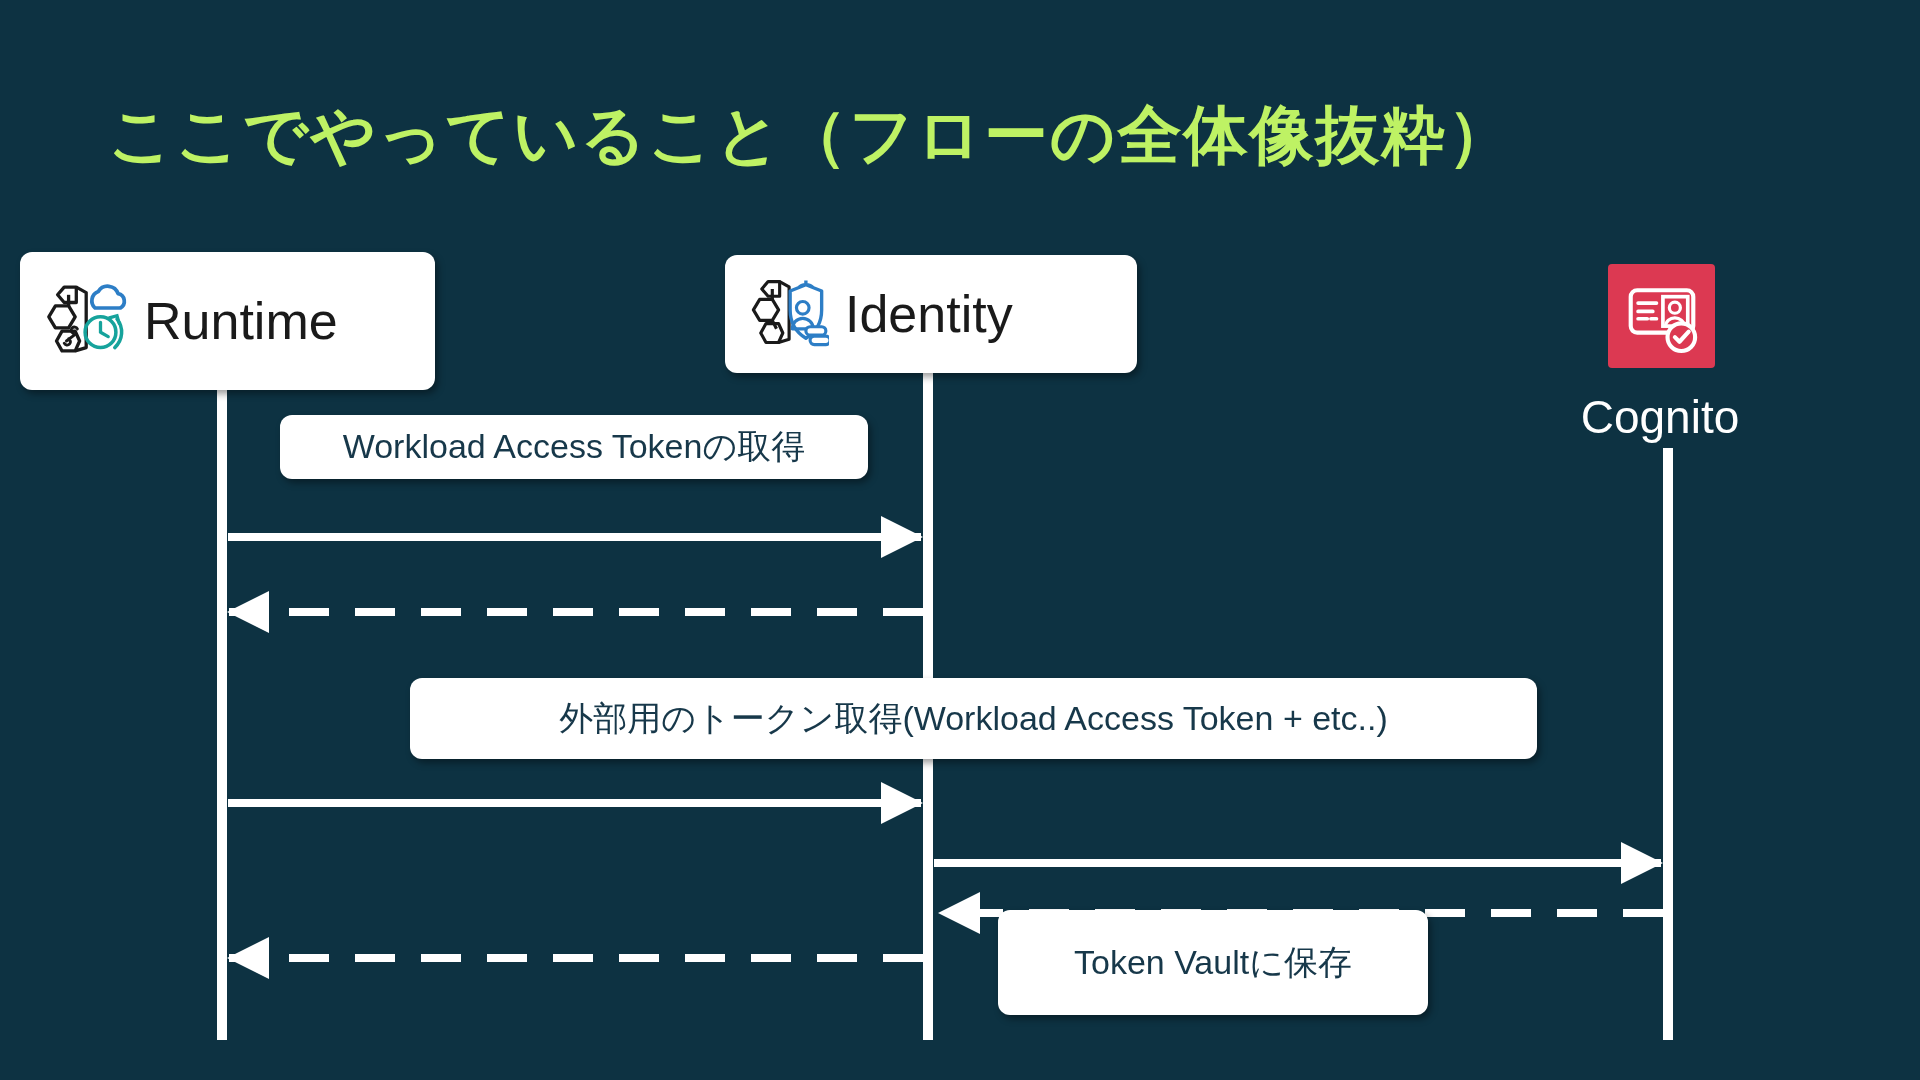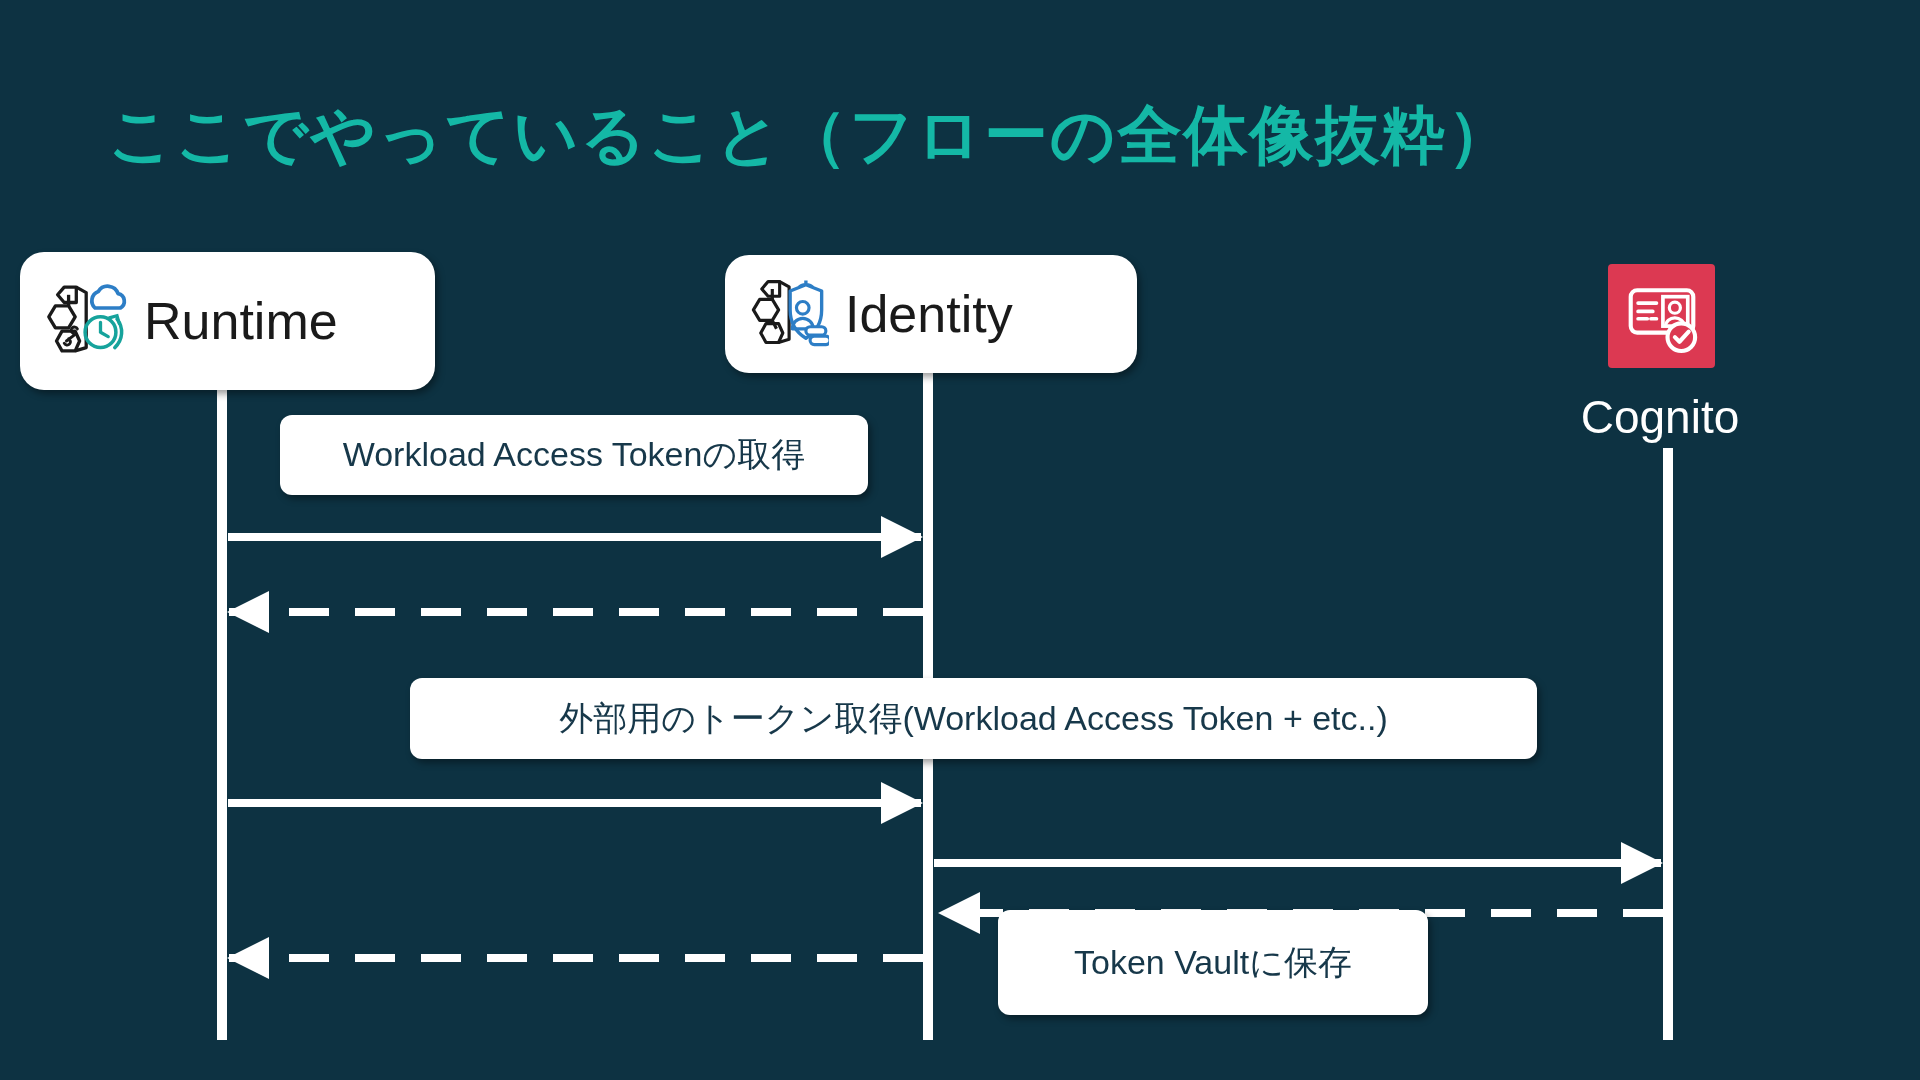--- a/index.html
+++ b/index.html
@@ -6,25 +6,25 @@
   body{
     width:1920px;height:1080px;
     background:#0D3242;
     overflow:hidden;
     position:relative;
     font-family:"Liberation Sans","DejaVu Sans",sans-serif;
   }
   .abs{position:absolute;}
   .slide-title{
     left:108px;top:92px;
-    font-size:64px;font-weight:800;color:#14b8a6;
+    font-size:64px;font-weight:800;color:#bef264;
     letter-spacing:2px;white-space:nowrap;
   }
   .actor-box{
-    background:#FFFFFF;border-radius:24px;
+    background:#FFFFFF;border-radius:12px;
     box-shadow:3px 4px 7px rgba(0,0,0,0.38);
     display:flex;align-items:center;
     padding:10px 20px;box-sizing:border-box;gap:16px;
   }
   .actor-label{
     color:#1A1A1A;font-size:52px;line-height:1;white-space:nowrap;
   }
   .msg-box{
     background:#FFFFFF;border-radius:12px;
     box-shadow:3px 4px 7px rgba(0,0,0,0.38);
@@ -125,21 +125,21 @@
     <rect x="51" y="29" width="27" height="32" stroke="#FFFFFF" stroke-width="4"></rect>
     <circle cx="64" cy="41" r="6" stroke="#FFFFFF" stroke-width="3.5"></circle>
     <path d="M54 61 a10 9 0 0 1 20 0" stroke="#FFFFFF" stroke-width="3.5"></path>
 
     <circle cx="71" cy="73" r="15" fill="#DC3952" stroke="#FFFFFF" stroke-width="4.5"></circle>
     <path d="M64 73 L69 78 L79 67" stroke="#FFFFFF" stroke-width="4.5" stroke-linecap="round" stroke-linejoin="round"></path>
   </svg>
 </div>
 <div class="cognito-label abs">Cognito</div>
 
-<div class="msg-box abs" style="left:280px;top:415px;width:588px;height:80px;">
+<div class="msg-box abs" style="left:280px;top:415px;width:588px;height:64px;">
   <span>Workload Access Tokenの取得</span>
 </div>
 
 <div class="msg-box abs" style="left:410px;top:678px;width:1127px;height:81px;">
   <span>外部用のトークン取得(Workload Access Token + etc..)</span>
 </div>
 
 <div class="msg-box abs" style="left:998px;top:910px;width:430px;height:105px;">
   <span>Token Vaultに保存</span>
 </div>

